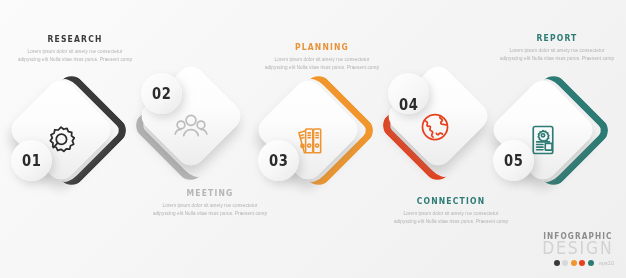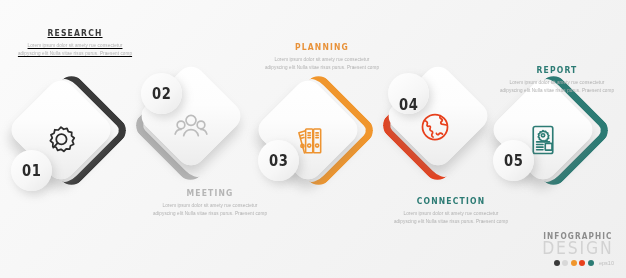--- a/index.html
+++ b/index.html
@@ -99,34 +99,34 @@
     font-family:"Liberation Sans", sans-serif;font-style:normal;
     width:auto;height:auto;border-radius:0;
   }
 </style>
 </head>
 <body>
 
 <div class="stage">
 
   <div class="step">
-    <div class="txt" style="left:16px;top:28px;text-decoration:underline;">
+    <div class="txt" style="left:16px;top:34px;">
       <h3 style="color: rgb(58, 58, 58);">RESEARCH</h3>
       <p>Lorem ipsum dolor sit amety rue consectetur adipyscing elit Nulla vitae risus purus. Praesent comp</p>
     </div>
     <div class="chev up" style="--c:#3a3a3a;left:29px;top:88px;"></div>
     <div class="diamond" style="left:22px;top:91px;"></div>
     <div class="icon" style="left:38px;top:117px;">
       <svg width="40" height="40" viewBox="0 0 48 48" fill="none" stroke="#2b2b2b" stroke-width="2.1" stroke-linecap="round" stroke-linejoin="round">
         <path d="M24 8.5l3.2 2.6 4-1.1 1.6 3.9 4.1.9-.3 4.2 3.3 2.6-2.3 3.5 1.6 3.9-3.8 1.8-.9 4.1-4.2-.3-2.9 3-3.4-2.4-4 1.3-1.8-3.8-4.1-.9.3-4.2-3.2-2.6 2.3-3.5-1.6-3.9 3.8-1.8.9-4.1 4.2.3z"></path>
         <circle cx="24.5" cy="23" r="6.2"></circle>
         <path d="M19.9 27.8l-5.2 5.4"></path>
       </svg>
     </div>
-    <div class="badge" style="left:11px;top:150px;text-align:right;">
+    <div class="badge" style="left:11px;top:140px;text-align:right;">
       <span>01</span>
     </div>
   </div>
 
   <div class="step">
     <div class="chev down" style="--c:#b7b7b7;left:148px;top:83px;"></div>
     <div class="diamond" style="left:152px;top:77px;"></div>
     <div class="icon" style="left:168px;top:104px;">
       <svg width="40" height="40" viewBox="0 0 48 48" fill="none" stroke="#bcbcbc" stroke-width="2" stroke-linecap="round" stroke-linejoin="round">
         <circle cx="24" cy="16" r="6"></circle>
@@ -185,21 +185,21 @@
     <div class="badge" style="left:388px;top:73px;align-items:flex-end;">
       <span>04</span>
     </div>
     <div class="txt" style="left:392px;top:196px;">
       <h3 style="color: rgb(44, 123, 116);">CONNECTION</h3>
       <p>Lorem ipsum dolor sit amety rue consectetur adipyscing elit Nulla vitae risus purus. Praesent comp</p>
     </div>
   </div>
 
   <div class="step">
-    <div class="txt" style="left:498px;top:33px;margin-top:32px;">
+    <div class="txt" style="left:498px;top:33px;">
       <h3 style="color: rgb(44, 123, 116);">REPORT</h3>
       <p>Lorem ipsum dolor sit amety rue consectetur adipyscing elit Nulla vitae risus purus. Praesent comp</p>
     </div>
     <div class="chev up" style="--c:#2c7b74;left:511px;top:88px;"></div>
     <div class="diamond" style="left:504px;top:91px;"></div>
     <div class="icon" style="left:520px;top:117px;">
       <svg width="36" height="36" viewBox="0 0 48 48" fill="none" stroke="#2c7b74" stroke-width="2.2" stroke-linecap="round" stroke-linejoin="round">
         <rect x="11" y="6" width="26" height="36" rx="2.5"></rect>
         <path d="M24 11.5l1.6 1.3 2-.5.8 1.9 2 .5-.1 2.1 1.6 1.3-1.1 1.7.8 2-1.9.9-.4 2-2.1-.1-1.5 1.5-1.7-1.2-2 .7-.9-1.9-2-.5.1-2.1-1.6-1.3 1.1-1.7-.8-2 1.9-.9.4-2 2.1.1z"></path>
         <circle cx="24" cy="17.8" r="2.2"></circle>

